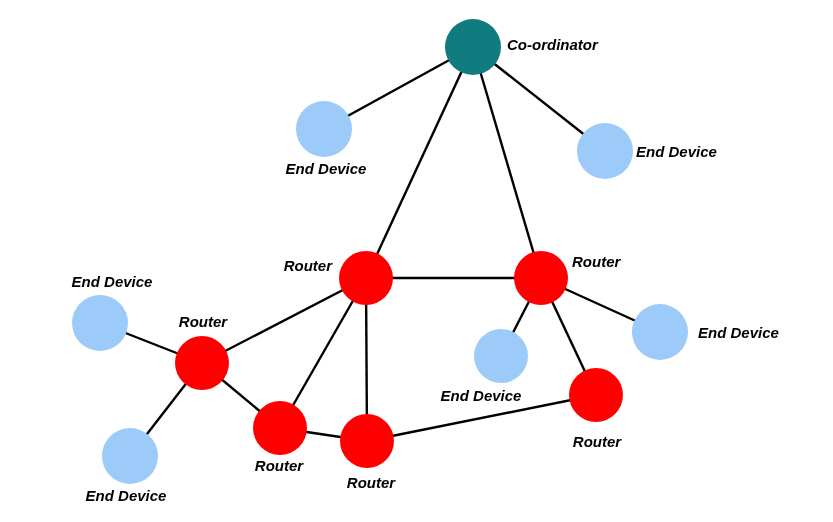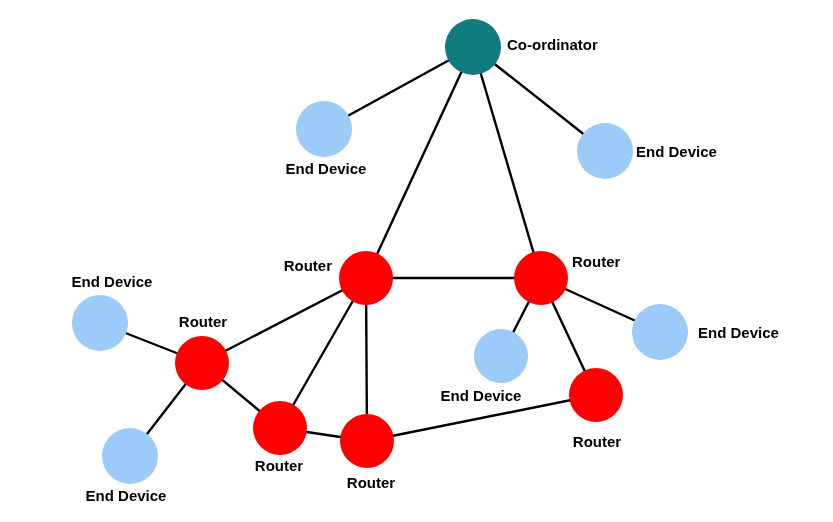--- a/index.html
+++ b/index.html
@@ -7,20 +7,21 @@
     padding: 0;
     background: #ffffff;
     font-family: "Liberation Sans", sans-serif;
   }
   .canvas-wrap {
     position: relative;
     width: 833px;
     height: 522px;
     background: #ffffff;
     overflow: hidden;
+    font-style: italic;
   }
   svg { display: block; }
   .node-label {
     font-family: "Liberation Sans", "DejaVu Sans", sans-serif;
     font-weight: bold;
     user-select: none;
   }
 </style>
 </head>
 <body>

